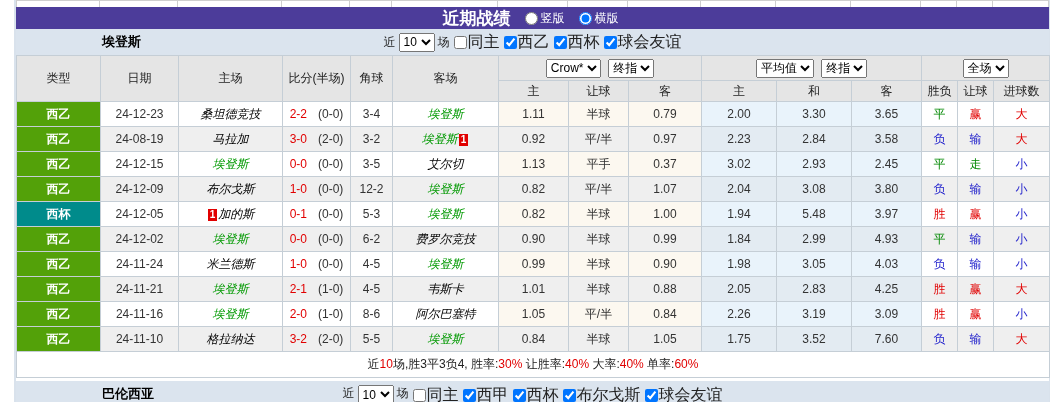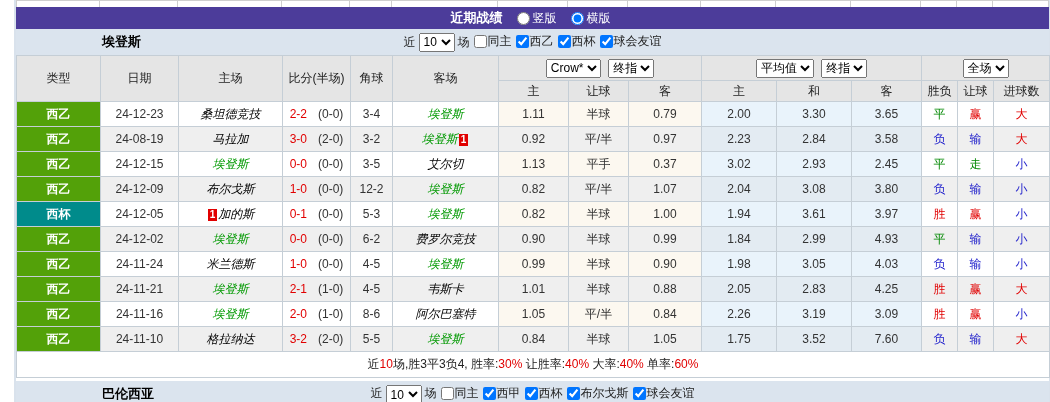--- a/index.html
+++ b/index.html
@@ -13,33 +13,33 @@
 
   
   .top-strip { display:flex; height:7px; background:#fff; border-top:1px solid #cfcfcf; width:1033px; }
   .top-strip .tcell { border-right:1px solid #cfcfcf; height:100%; }
   .top-strip .tcell:first-child { border-left:1px solid #cfcfcf; }
 
   .title-bar {
     height:22px; width:1033px; background:#4c3c9a; color:#fff;
     display:flex; align-items:center; justify-content:center; gap:6px;
   }
-  .title-bar .title { font-weight:bold; font-size:13px; margin-right:4px;font-family:Liberation Mono, monospace; }
+  .title-bar .title { font-weight:bold; font-size:17px; margin-right:4px;font-family:Liberation Mono, monospace; }
   .radio-label { display:inline-flex; align-items:center; font-size:12px; color:#fff; margin:0 4px; cursor:pointer; }
   .radio-label input { margin:0 3px 0 0; }
 
   .filter-row {
     height:26px; width:1033px; background:#dbe4ee; position:relative;
     display:flex; align-items:center; justify-content:center; font-size:12px; color:#222;
   }
   .filter-row .team-name { position:absolute; left:86px; font-weight:bold; font-size:13px; color:#000; }
   .filter-row select { font-size:12px; height:19px; margin:0 3px; }
   .chk { display:inline-flex; align-items:center; margin-left:4px; cursor:pointer; }
   .chk input { margin:0 1px 0 0; vertical-align:middle; }
-  .chk span { font-size:12px; color:#222; }
+  .chk span { font-size:16px; color:#222; }
 
   table.grid {
     border-collapse:collapse; table-layout:fixed; width:1033px; background:#fff;
     font-size:12px; color:#333; border:1px solid #a9bac6;
   }
   .grid th, .grid td {
     border:1px solid #c5ced6; text-align:center; padding:0 1px;
     overflow:hidden; white-space:nowrap;
   }
   .grid thead th { background:#e5e5e5; font-weight:normal; color:#222; }
@@ -252,21 +252,21 @@
     <td class="c-type" style="background: rgb(0, 139, 139);">西杯</td>
     <td class="c-date">24-12-05</td>
     <td class="c-home"><span class="badge">1</span><span class="tname home-name">加的斯</span></td>
     <td class="c-score"><span class="ft">0-1</span><span class="ht">(0-0)</span></td>
     <td class="c-corner">5-3</td>
     <td class="c-away"><span class="tname away-name hl">埃登斯</span></td>
     <td class="c-o365">0.82</td>
     <td class="c-o365">半球</td>
     <td class="c-o365">1.00</td>
     <td class="c-avg">1.94</td>
-    <td class="c-avg">3.61</td>
+    <td class="c-avg">5.48</td>
     <td class="c-avg">3.97</td>
     <td class="c-res red">胜</td>
     <td class="c-res red">赢</td>
     <td class="c-res blue">小</td>
   </tr>
         <tr class="alt">
     <td class="c-type" style="background: rgb(83, 161, 9);">西乙</td>
     <td class="c-date">24-12-02</td>
     <td class="c-home"><span class="tname home-name hl">埃登斯</span></td>
     <td class="c-score"><span class="ft">0-0</span><span class="ht">(0-0)</span></td>

